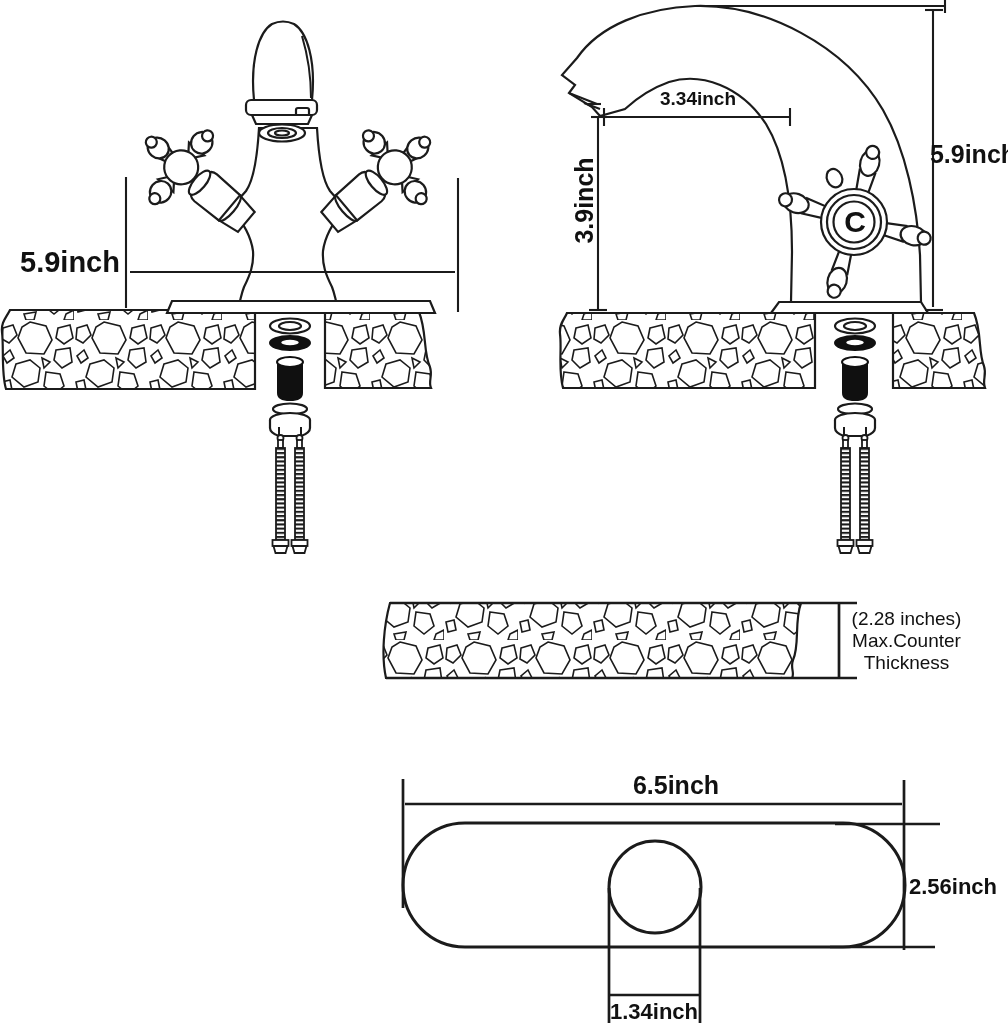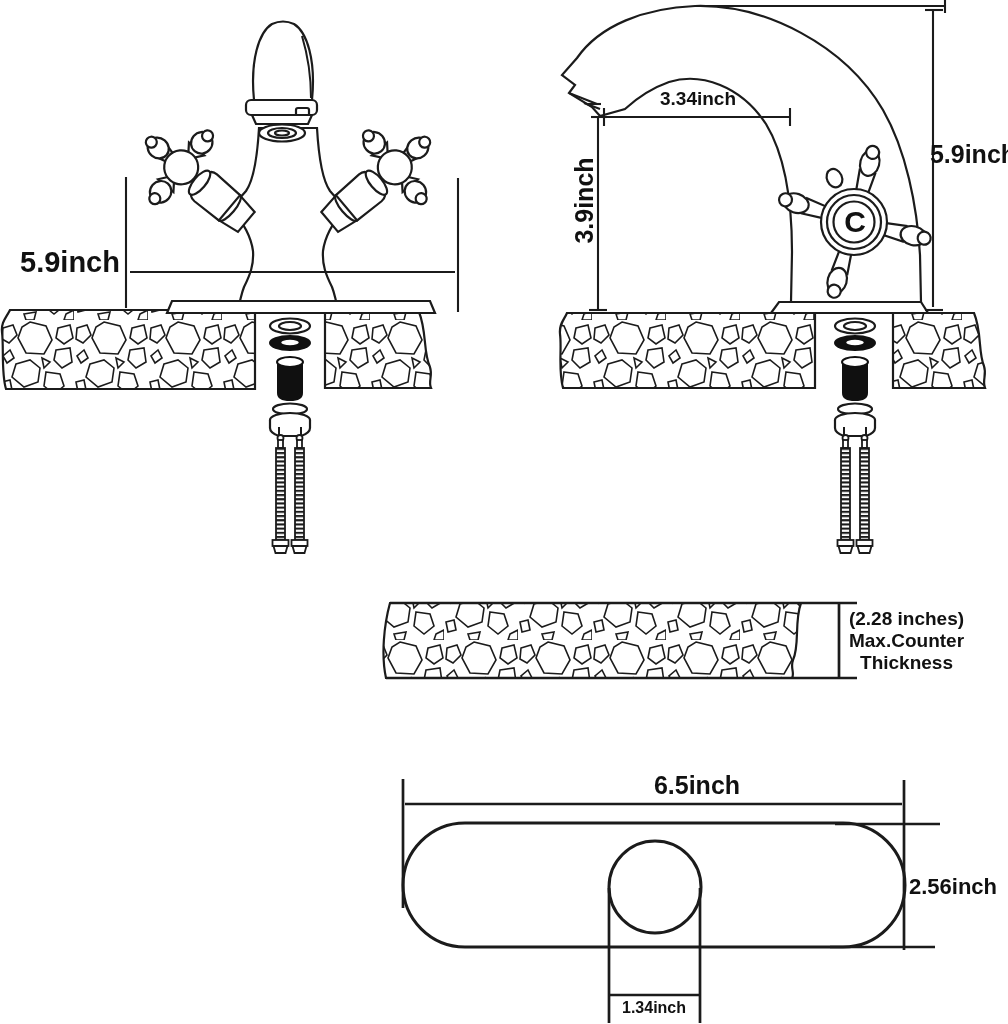--- a/index.html
+++ b/index.html
@@ -10,24 +10,24 @@
   .nofill{fill:none;stroke:#1b1b1b;stroke-width:2;}
   .dim{stroke:#1b1b1b;stroke-width:2.1;fill:none;}
   .dimb{stroke:#1b1b1b;stroke-width:2.7;fill:none;}
   .lbl{position:absolute;color:#111;font-weight:bold;white-space:nowrap;
        text-align:center;width:120px;}
   #lbl-front-width {left:10px;  top:246px; font-size:29px;}
   #lbl-side-reach  {left:638px; top:88px;  font-size:19px;}
   #lbl-side-spout  {left:524px; top:186px; font-size:25px; transform:rotate(-90deg);}
   #lbl-side-total  {left:913px; top:140px; font-size:25px;}
   #lbl-handle-c    {left:825px; top:205px; font-size:30px; width:60px;}
-  #lbl-counter-note{left:836px; top:608px; font-size:19px; line-height:22px; width:141px; font-weight:bold;}
-  #lbl-plate-len   {left:637px; top:771px; font-size:25px;}
+  #lbl-counter-note{left:836px; top:608px; font-size:19px; line-height:22px; width:141px; font-weight:normal;}
+  #lbl-plate-len   {left:616px; top:771px; font-size:25px;}
   #lbl-plate-wid   {left:893px; top:874px; font-size:22px;}
-  #lbl-plate-hole  {left:594px; top:999px; font-size:16px;}
+  #lbl-plate-hole  {left:594px; top:999px; font-size:22px;}
 </style>
 </head>
 <body>
 
 <div id="stage">
 
 <svg width="1008" height="1024" viewBox="0 0 1008 1024">
   <defs>
     <pattern id="stone" width="74" height="80" patternUnits="userSpaceOnUse">
       <rect width="74" height="80" fill="#fff"></rect>

